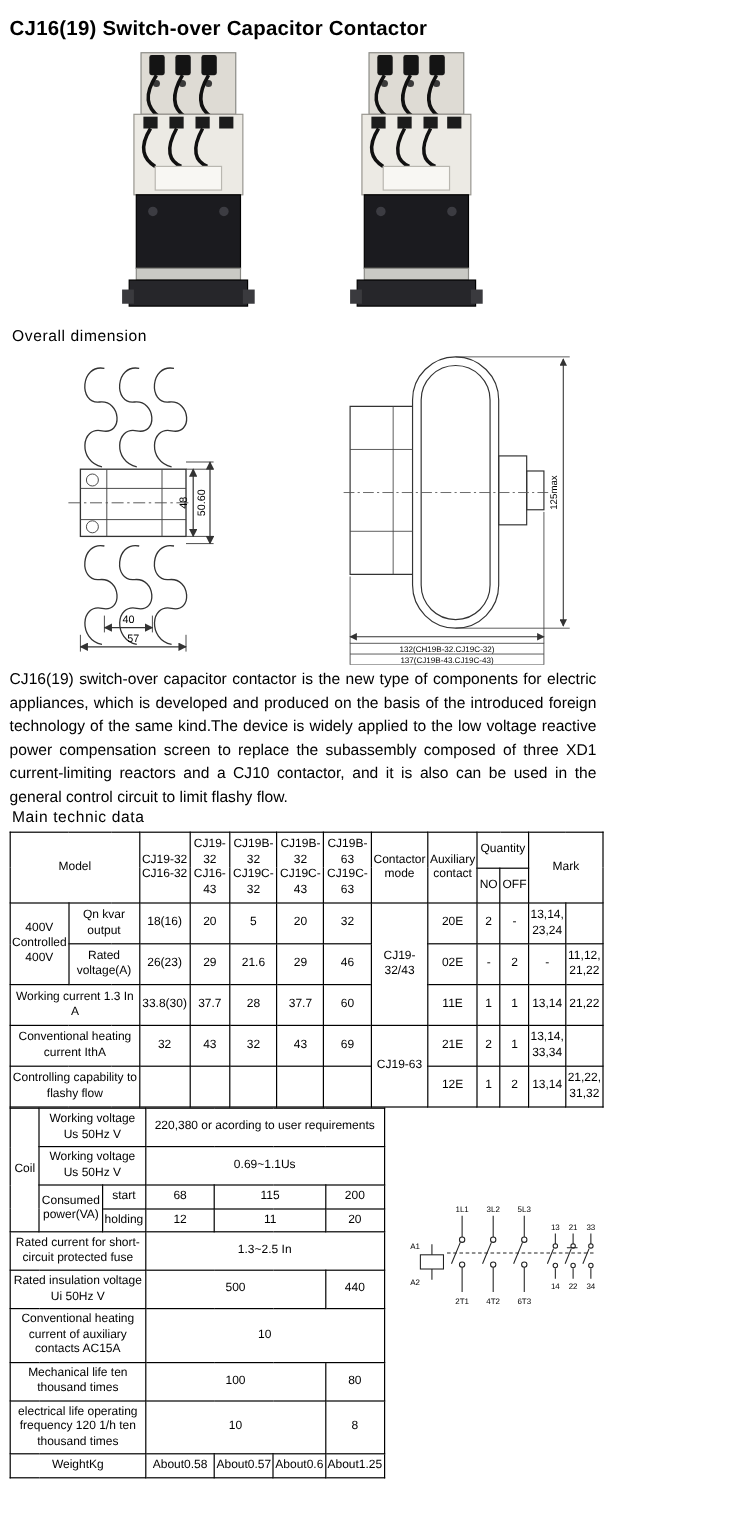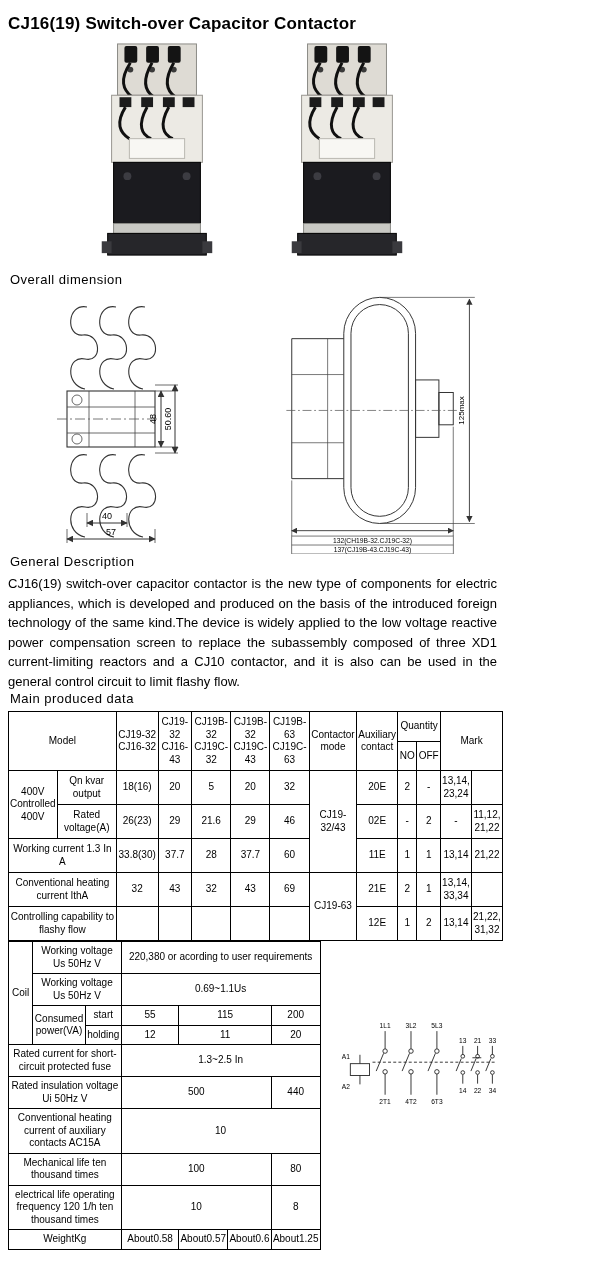--- a/index.html
+++ b/index.html
@@ -156,24 +156,23 @@
       <line x1="8" y1="210" x2="8" y2="272" class="thin"></line>
       <line x1="188" y1="150" x2="188" y2="272" class="thin"></line>
       <line x1="8" y1="266" x2="188" y2="266" class="dimline" marker-start="url(#ah2)" marker-end="url(#ah2)"></line>
       <rect x="8" y="272" width="180" height="20" class="thin"></rect>
       <line x1="8" y1="282" x2="188" y2="282" class="thin"></line>
       <text class="dimtxt-s" x="98" y="280">132(CH19B-32.CJ19C-32)</text>
       <text class="dimtxt-s" x="98" y="290">137(CJ19B-43.CJ19C-43)</text>
     </svg>
   </div>
 
-  <h2>General Description</h2>
   <p class="desc">CJ16(19) switch-over capacitor contactor is the new type of components for electric appliances, which is developed and produced on the basis of the introduced foreign technology of the same kind.The device is widely applied to the low voltage reactive power compensation screen to replace the subassembly composed of three XD1 current-limiting reactors and a CJ10 contactor, and it is also can be used in the general control circuit to limit flashy flow.</p>
 
-  <h2>Main produced data</h2>
+  <h2>Main technic data</h2>
 
   <table class="tbl tbl-upper">
     <colgroup>
       <col style="width:40px">
         <col style="width:58px">
         <col style="width:38px">
       <col style="width:47px">
         <col style="width:47px">
         <col style="width:47px">
         <col style="width:47px">
@@ -306,21 +305,21 @@
           <td colspan="2">Working voltage Us 50Hz V</td>
           <td colspan="5">220,380 or acording to user requirements</td>
         </tr>
         <tr>
           <td colspan="2">Working voltage Us 50Hz V</td>
           <td colspan="5">0.69~1.1Us</td>
         </tr>
         <tr>
           <td rowspan="2">Consumed power(VA)</td>
           <td>start</td>
-          <td colspan="2">55</td>
+          <td colspan="2">68</td>
           <td colspan="2">115</td>
           <td>200</td>
         </tr>
         <tr>
           <td>holding</td>
           <td colspan="2">12</td>
           <td colspan="2">11</td>
           <td>20</td>
         </tr>
         <tr>

